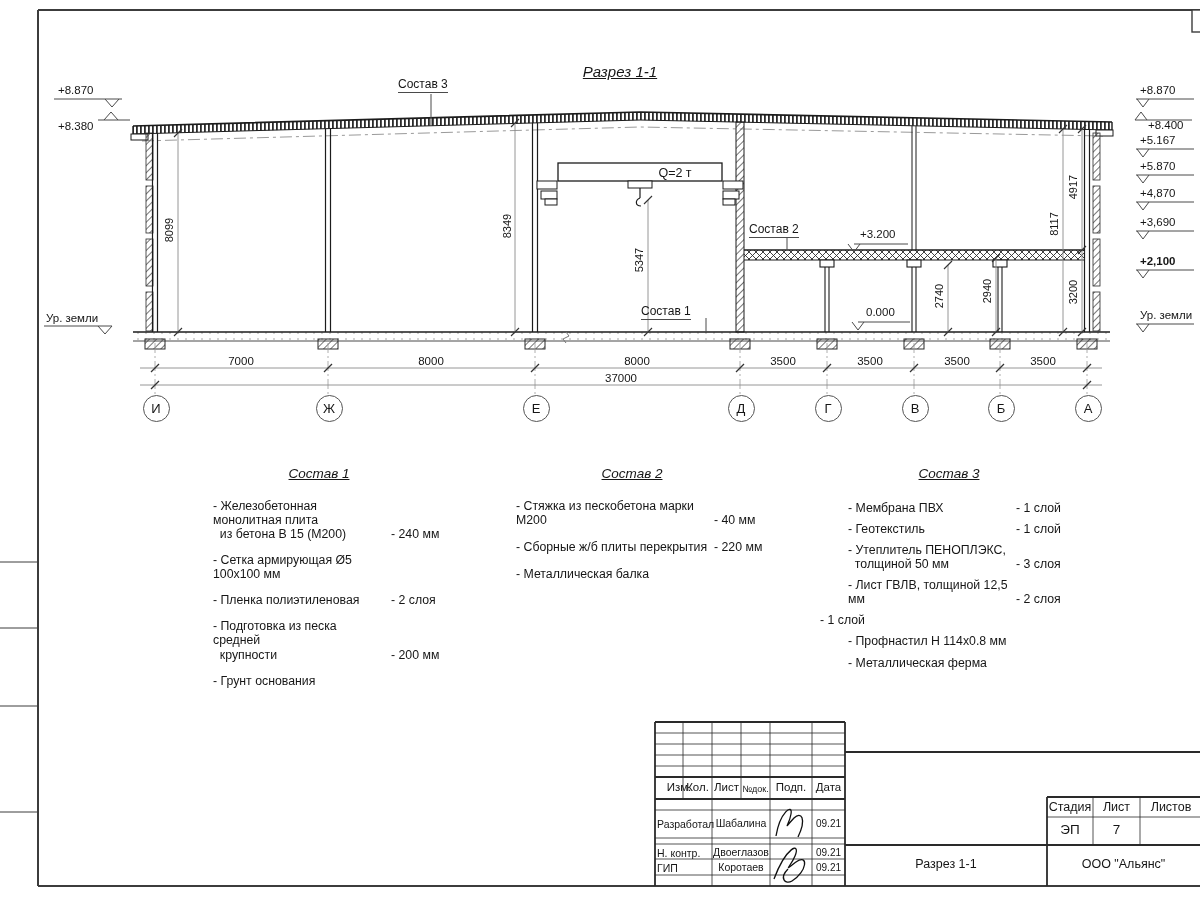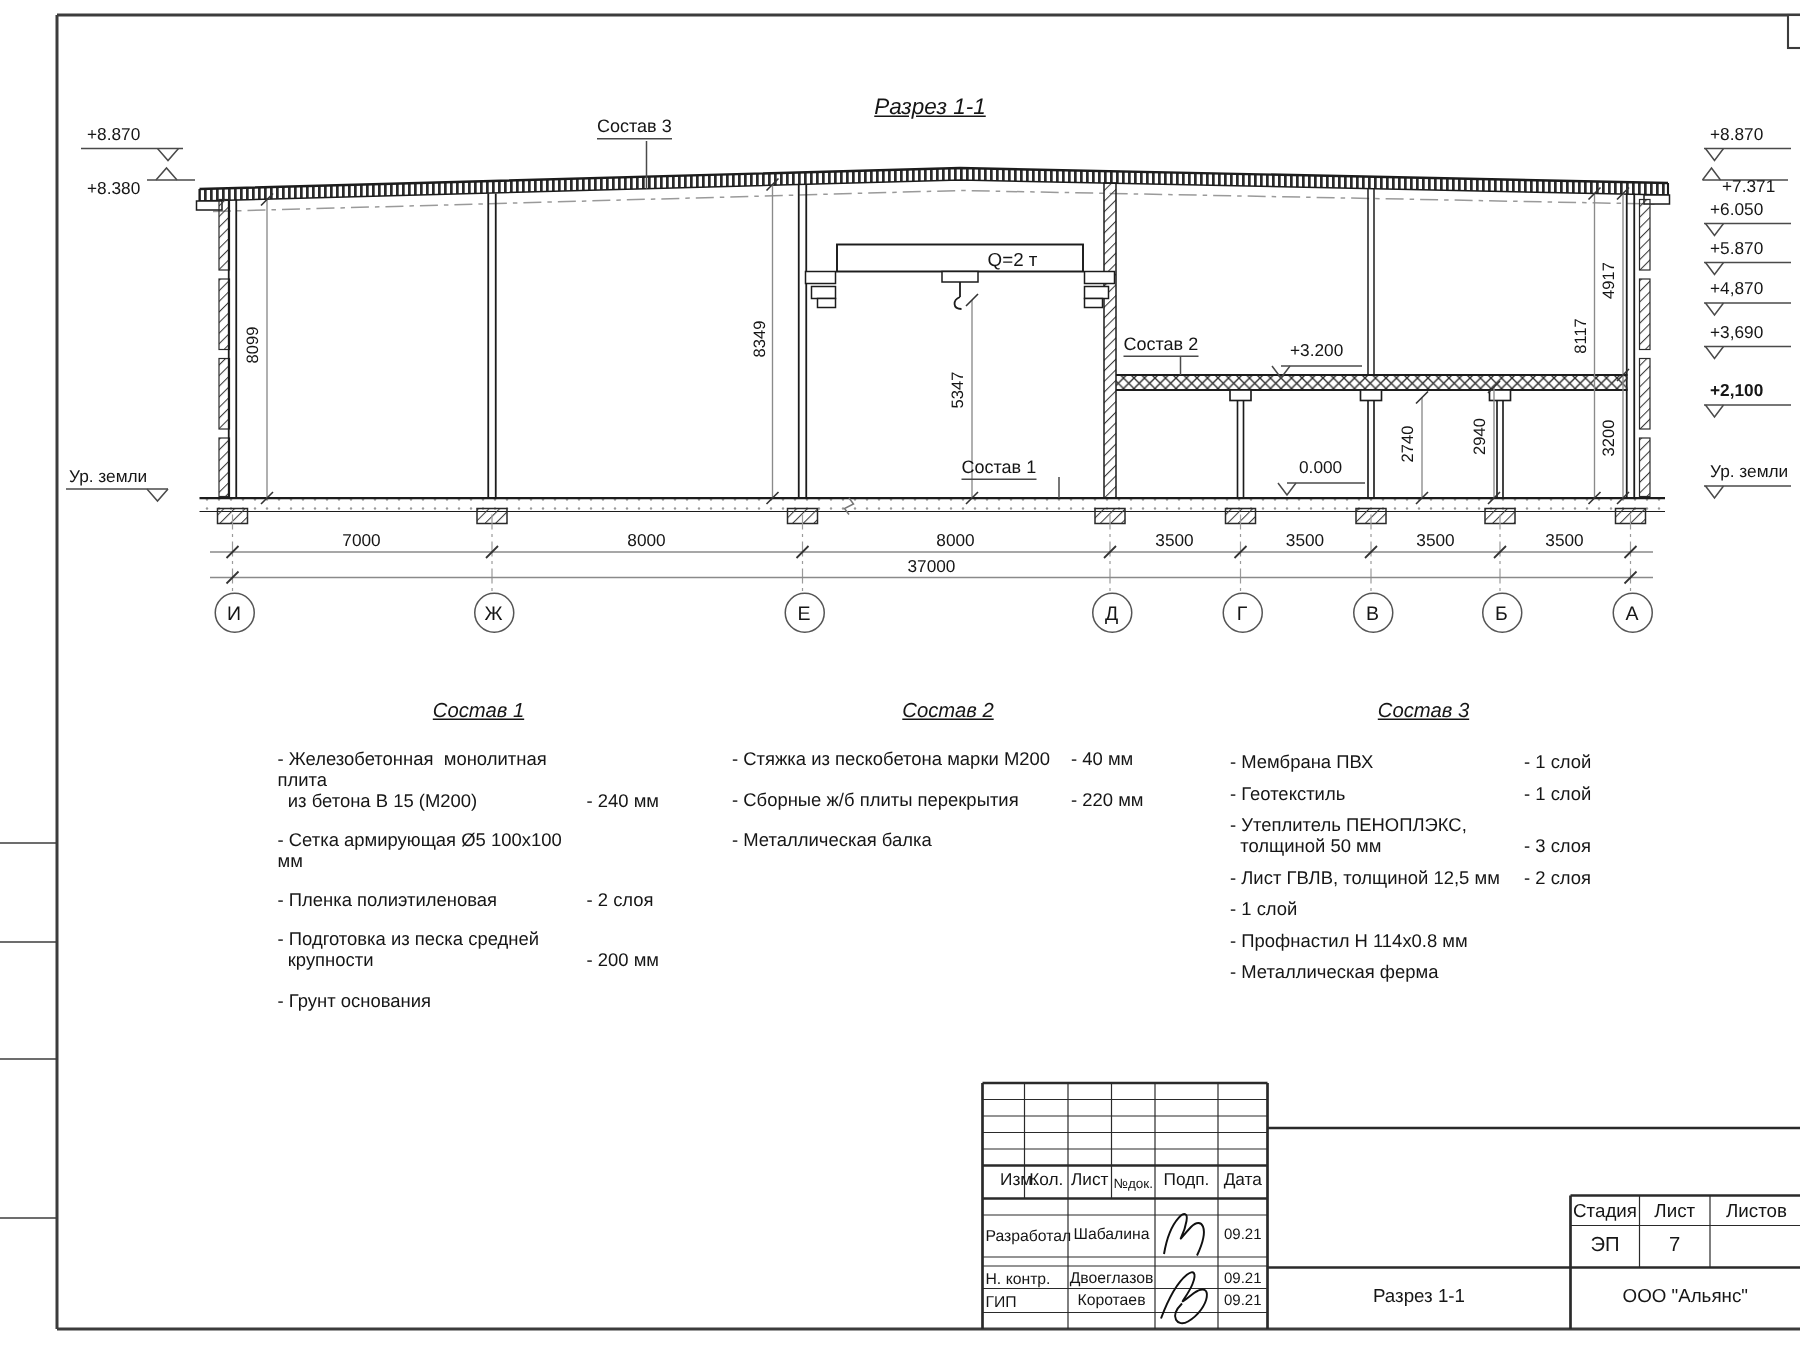--- a/index.html
+++ b/index.html
@@ -16,21 +16,21 @@
   .axis-bubble{position:absolute;z-index:2;width:25px;height:25px;border:1.2px solid #555;
                border-radius:50%;background:#fff;display:flex;align-items:center;
                justify-content:center;font-size:13px;}
   .spec{position:absolute;z-index:2;font-size:12.3px;line-height:1.14;}
   .spec-title{text-align:center;font-style:italic;text-decoration:underline;font-size:13.5px;}
   .spec-items{margin-top:18px;}
   .spec-item{display:flex;align-items:flex-end;}
   .spec1 .spec-item{margin-bottom:12px;}
   .spec2 .spec-item{margin-bottom:13px;}
   .spec3 .spec-item{margin-bottom:7px;}
-  .spec-name{flex:1;white-space:pre-wrap;padding-right:4px;}
+  .spec-name{flex:1;white-space:pre-wrap;padding-right:4px;margin-left:28px;}
   .spec-val{width:62px;}
   .tb{z-index:3;}
   .tb-hdr{font-size:11.5px;text-align:center;}
   .tb-hdr-small{font-size:9px;text-align:center;}
   .tb-cell{font-size:10.5px;}
   .tb-cell-c{font-size:10.5px;text-align:center;}
   .tb-date{font-size:10px;text-align:center;}
   .stage-hdr{font-size:12.5px;text-align:center;}
   .stage-val{font-size:13.5px;text-align:center;}
   .doc-cell{font-size:12.5px;text-align:center;}
@@ -279,22 +279,22 @@
   <div class="t callout" style="left:749px;top:222px;">Состав 2</div>
   <div class="t callout" style="left:641px;top:304px;">Состав 1</div>
   <div class="t elev" style="left:860px;top:228px;">+3.200</div>
   <div class="t elev" style="left:866px;top:306px;">0.000</div>
 
   <div class="t elev" style="left:58px;top:84px;">+8.870</div>
   <div class="t elev" style="left:58px;top:120px;">+8.380</div>
   <div class="t elev" style="left:46px;top:312px;">Ур. земли</div>
 
   <div class="t elev" style="left:1140px;top:84px;">+8.870</div>
-  <div class="t elev" style="left:1148px;top:119px;">+7.371</div>
-  <div class="t elev" style="left:1140px;top:134px;">+6.050</div>
+  <div class="t elev" style="left:1148px;top:119px;">+8.400</div>
+  <div class="t elev" style="left:1140px;top:134px;">+5.167</div>
   <div class="t elev" style="left:1140px;top:160px;">+5.870</div>
   <div class="t elev" style="left:1140px;top:187px;">+4,870</div>
   <div class="t elev" style="left:1140px;top:216px;">+3,690</div>
   <div class="t elev" style="left:1140px;top:255px;font-weight:bold;">+2,100</div>
   <div class="t elev" style="left:1140px;top:309px;">Ур. земли</div>
 
   <div class="t dim-h" style="left:201px;top:355px;width:80px;">7000</div>
   <div class="t dim-h" style="left:391px;top:355px;width:80px;">8000</div>
   <div class="t dim-h" style="left:597px;top:355px;width:80px;">8000</div>
   <div class="t dim-h" style="left:743px;top:355px;width:80px;">3500</div>

